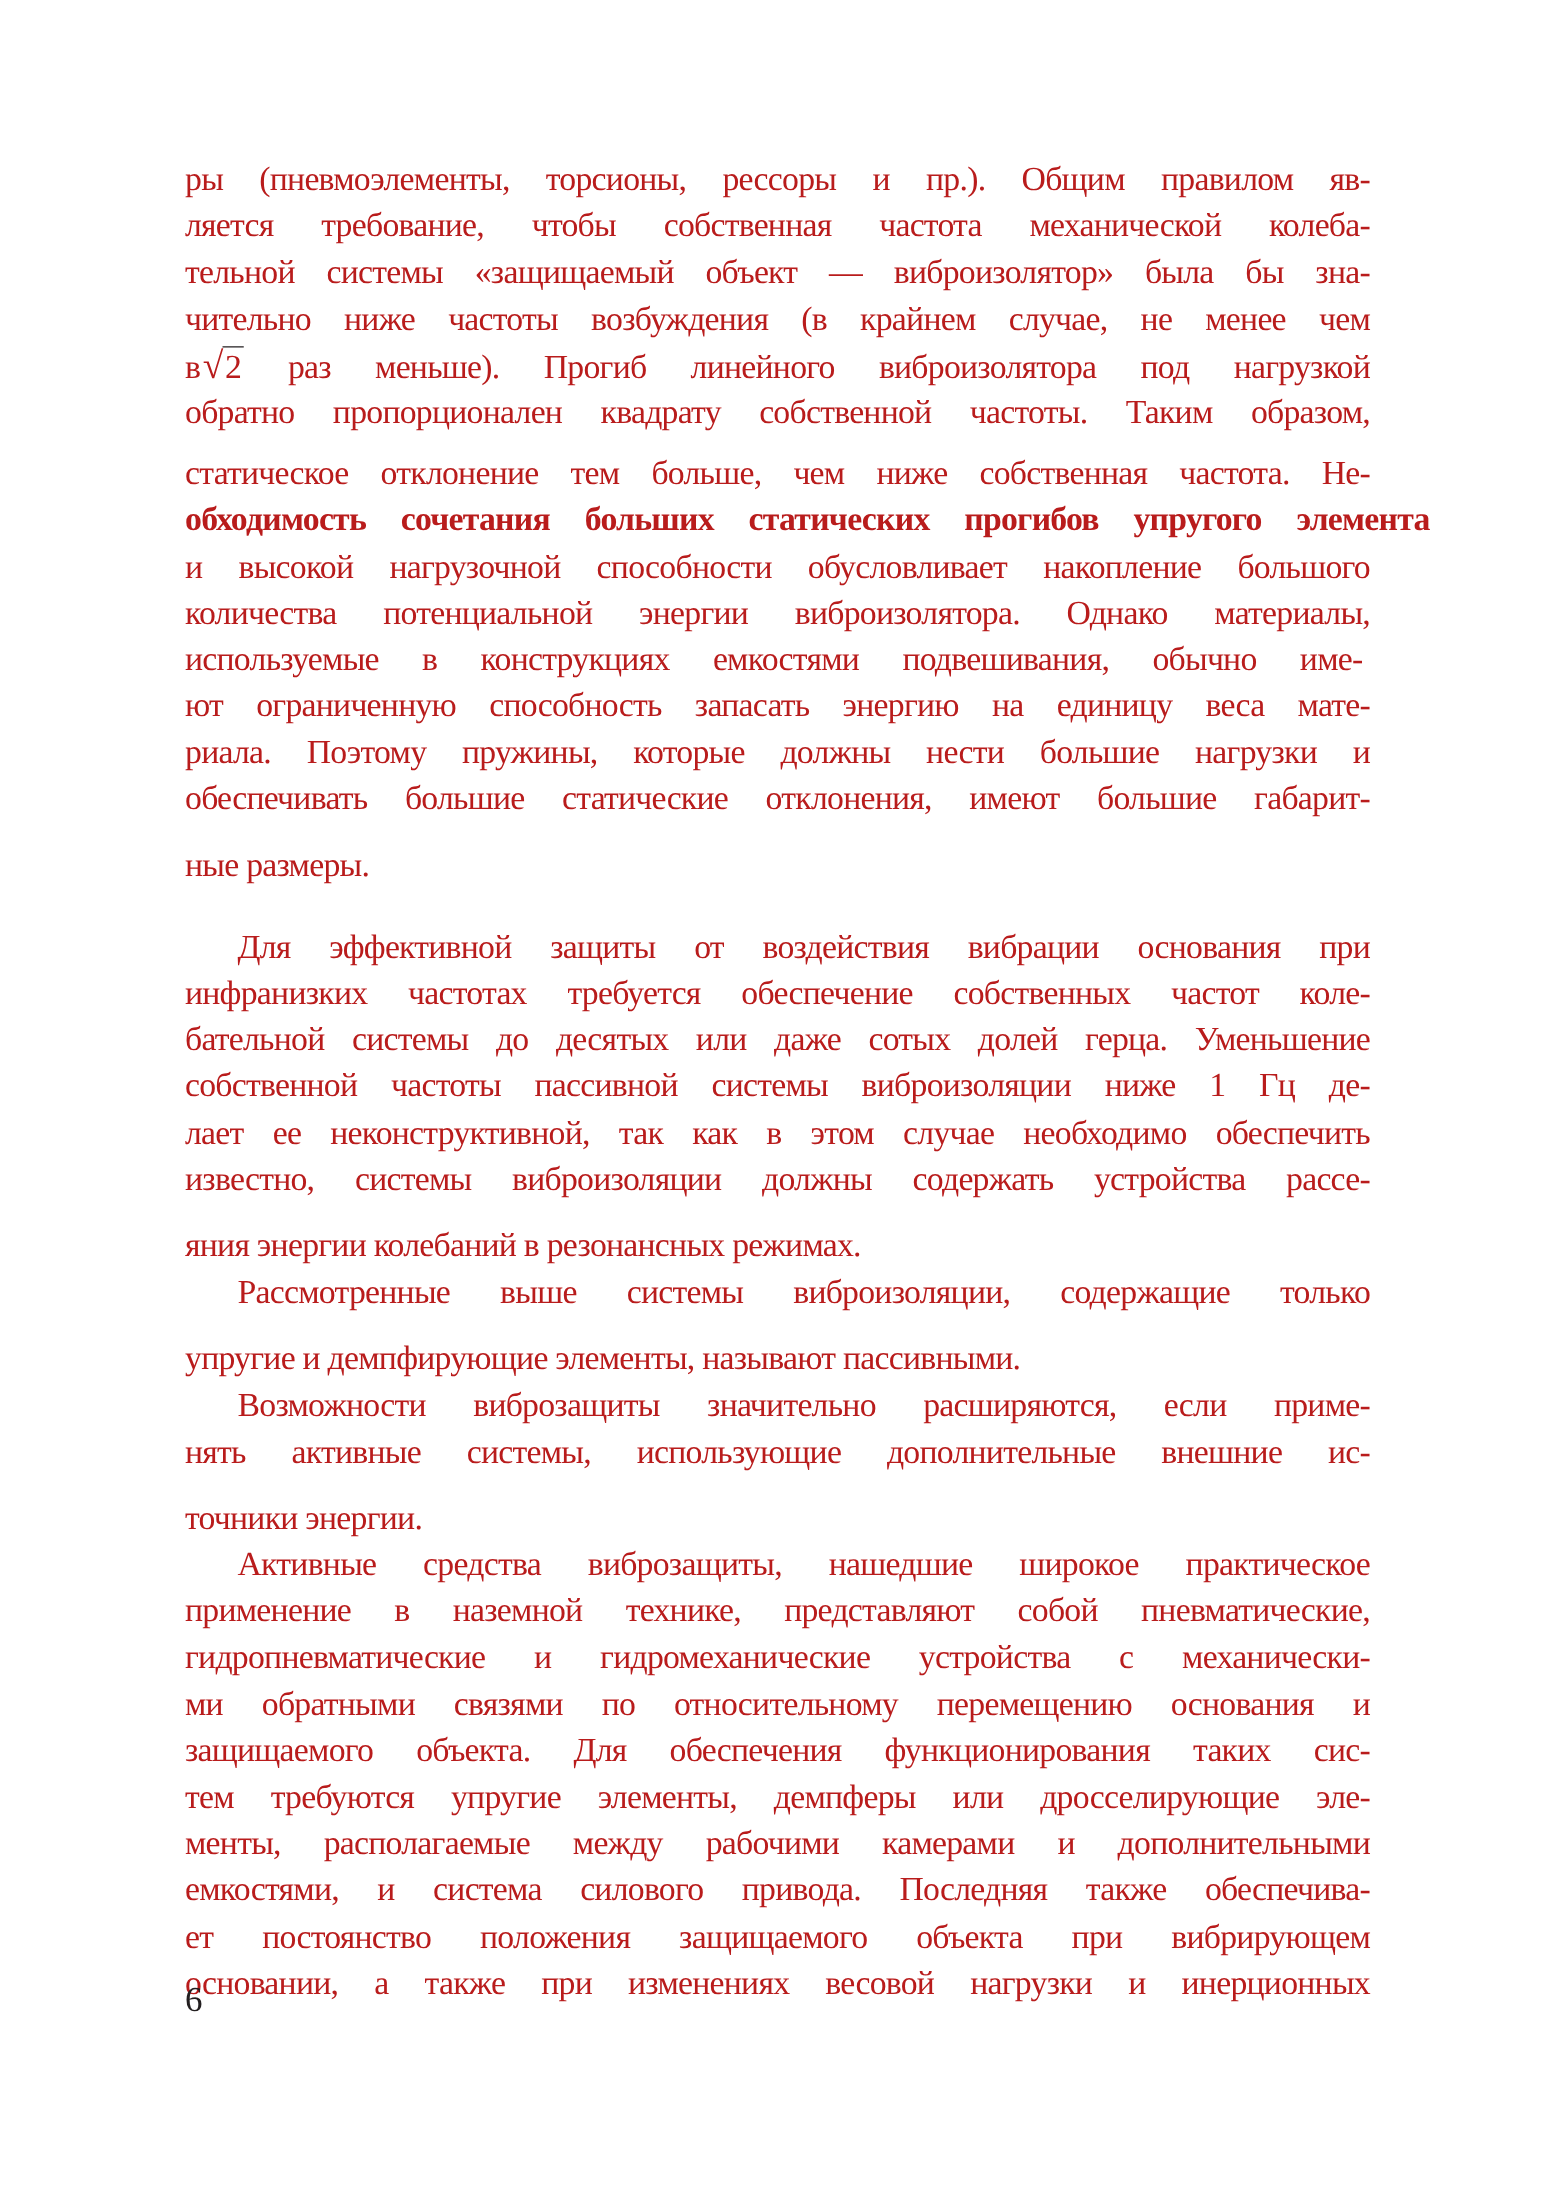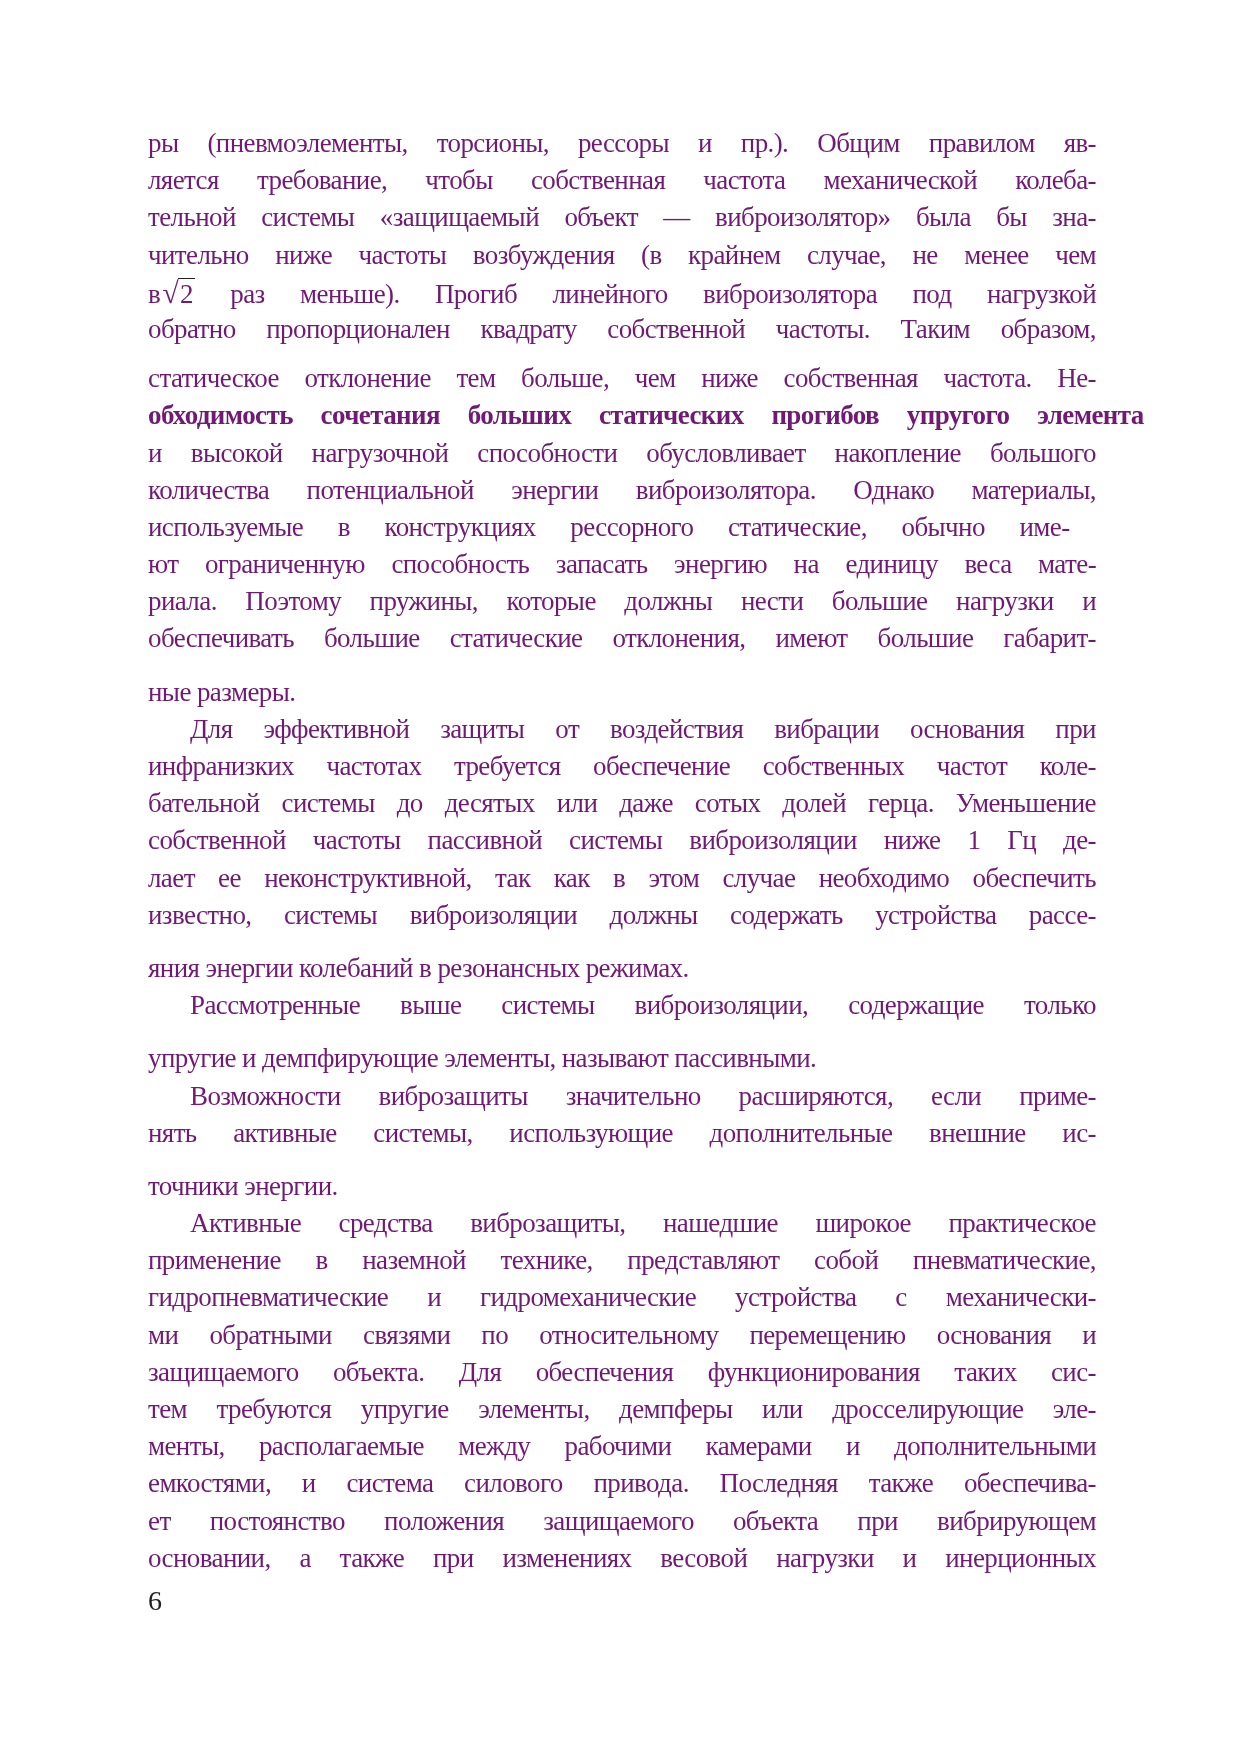--- a/index.html
+++ b/index.html
@@ -6,21 +6,21 @@
   body { width: 1241px; height: 1755px; position: relative; overflow: hidden; }
   .page {
     position: absolute; left: 0; top: 0; width: 1241px; height: 1755px;
     background: #ffffff;
   }
   .text-block {
     position: absolute; left: 148px; top: 125px; width: 948px;
     font-family: "Liberation Serif", "DejaVu Serif", serif;
     font-size: 27px;
     line-height: 37.2px;
-    color: #701a75;
+    color: #b91c1c;
   }
   .line {
     display: block;
     height: 37.2px;
     white-space: nowrap;
     text-align: justify;
     text-align-last: justify;
     letter-spacing: -0.6px;
     transform-origin: left center;
   }
@@ -44,28 +44,28 @@
         <span class="line" style="text-align-last: left; word-spacing: 22.83px;">ры (пневмоэлементы, торсионы, рессоры и пр.). Общим правилом яв-</span>
         <span class="line" style="text-align-last: left; word-spacing: 32px;">ляется требование, чтобы собственная частота механической колеба-</span>
         <span class="line" style="text-align-last: left; word-spacing: 19.24px;">тельной системы «защищаемый объект — виброизолятор» была бы зна-</span>
         <span class="line" style="text-align-last: left; word-spacing: 20.34px;">чительно ниже частоты возбуждения (в крайнем случае, не менее чем</span>
         <span class="line" style="white-space: nowrap; text-align-last: left; word-spacing: 29.22px;"><span>в</span><span class="sqrt"><span class="rad">√</span><span class="arg">2</span></span><span> раз меньше). Прогиб линейного виброизолятора под нагрузкой</span></span>
         <span class="line" style="text-align-last: left; word-spacing: 24.55px; font-family: Liberation Serif, serif;">обратно пропорционален квадрату собственной частоты. Таким образом,</span>
         <span class="line" style="text-align-last: left; word-spacing: 19.47px; margin-top: 12px;">статическое отклонение тем больше, чем ниже собственная частота. Не-</span>
         <span class="line" style="text-align-last: left; word-spacing: 21.61px; font-weight: bold;">обходимость сочетания больших статических прогибов упругого элемента</span>
         <span class="line" style="text-align-last: left; word-spacing: 22.76px;">и высокой нагрузочной способности обусловливает накопление большого</span>
         <span class="line" style="text-align-last: left; word-spacing: 31.17px;">количества потенциальной энергии виброизолятора. Однако материалы,</span>
-        <span class="line" style="text-align-last: left; word-spacing: 28.49px;">используемые в конструкциях рессорного статические, обычно име-</span>
+        <span class="line" style="text-align-last: left; word-spacing: 28.49px;">используемые в конструкциях емкостями подвешивания, обычно име-</span>
         <span class="line" style="text-align-last: left; word-spacing: 20.39px;">ют ограниченную способность запасать энергию на единицу веса мате-</span>
         <span class="line" style="text-align-last: left; word-spacing: 22.4px;">риала. Поэтому пружины, которые должны нести большие нагрузки и</span>
         <span class="line" style="text-align-last: left; word-spacing: 23.87px;">обеспечивать большие статические отклонения, имеют большие габарит-</span>
         <span class="line last">ные размеры.</span>
       </div>
       <div>
-        <span class="line indent" style="text-align-last: left; word-spacing: 24.78px;">Для эффективной защиты от воздействия вибрации основания при</span>
+        <span class="line indent" style="text-align-last: left; word-spacing: 24.78px; margin-top: 28px;">Для эффективной защиты от воздействия вибрации основания при</span>
         <span class="line" style="text-align-last: left; word-spacing: 26.39px;">инфранизких частотах требуется обеспечение собственных частот коле-</span>
         <span class="line" style="text-align-last: left; word-spacing: 15.8px;">бательной системы до десятых или даже сотых долей герца. Уменьшение</span>
         <span class="line" style="text-align-last: left; word-spacing: 20.79px;">собственной частоты пассивной системы виброизоляции ниже 1 Гц де-</span>
         <span class="line" style="text-align-last: left; word-spacing: 17.13px;">лает ее неконструктивной, так как в этом случае необходимо обеспечить</span>
         <span class="line" style="text-align-last: left; word-spacing: 26.33px;">известно, системы виброизоляции должны содержать устройства рассе-</span>
         <span class="line last">яния энергии колебаний в резонансных режимах.</span>
       </div>
       <div>
         <span class="line indent" style="text-align-last: left; word-spacing: 33.86px;">Рассмотренные выше системы виброизоляции, содержащие только</span>
         <span class="line last">упругие и демпфирующие элементы, называют пассивными.</span>

